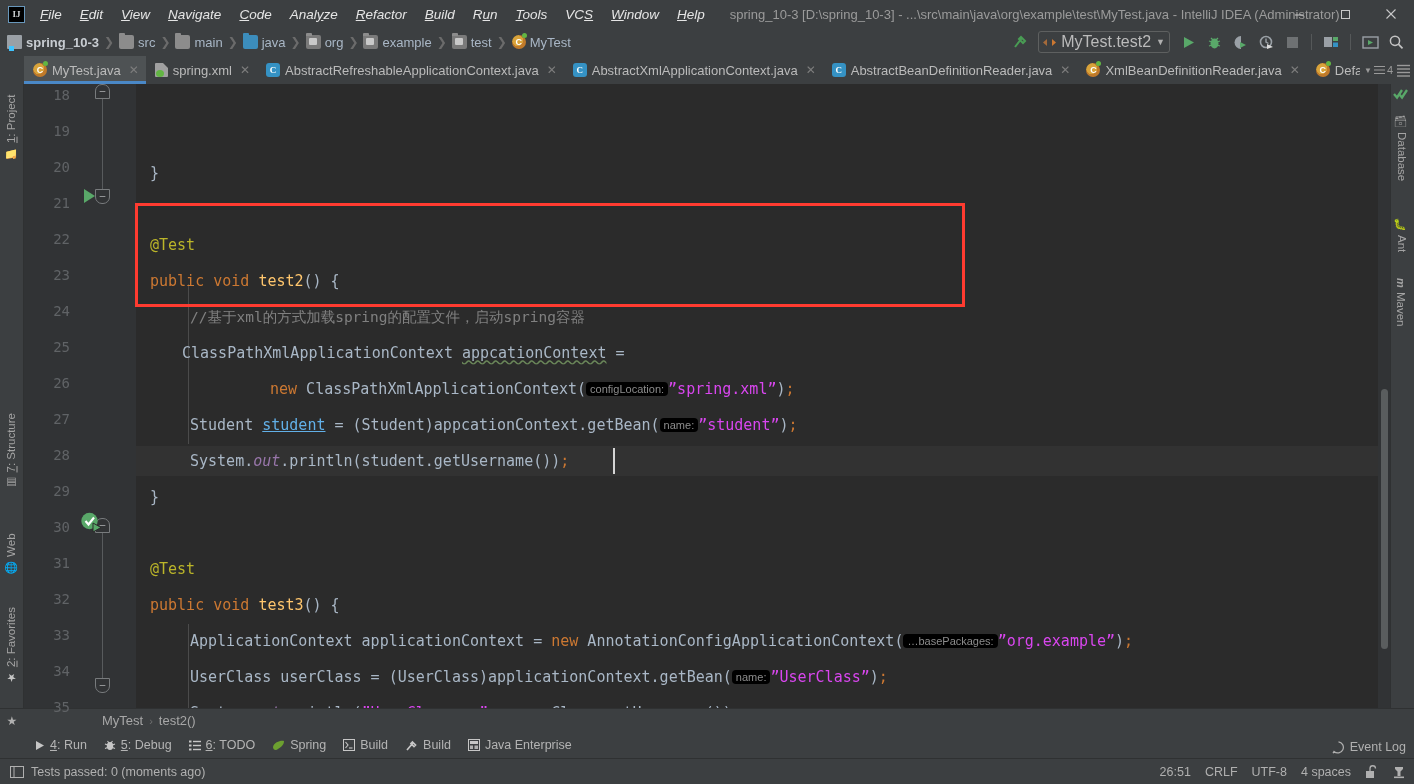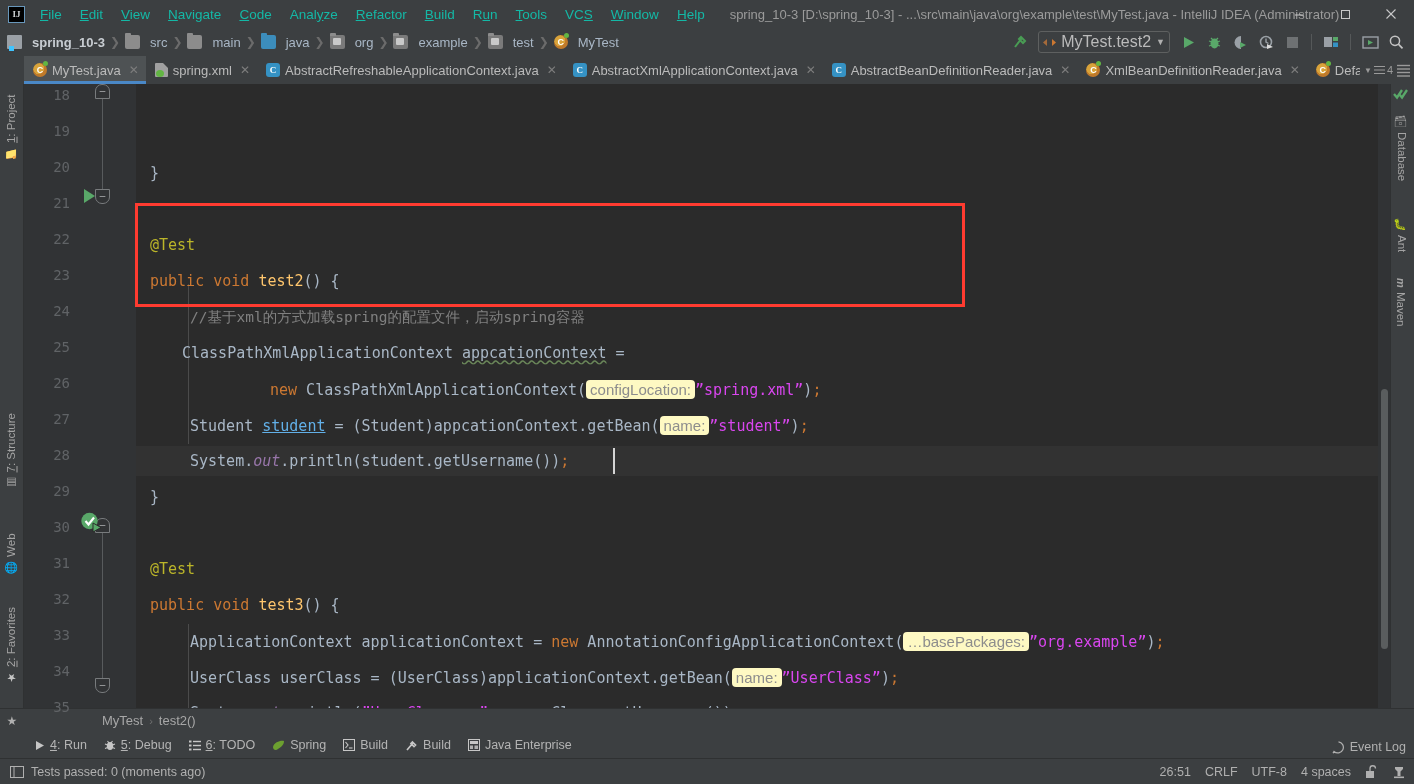--- a/index.html
+++ b/index.html
@@ -19,41 +19,42 @@
   }
   .ij-logo {
     width: 17px; height: 17px; margin-left: 8px; margin-right: 6px;
     border: 1px solid #6897bb; background: #000000;
     color: #cfd2d4; font-size: 9px; font-weight: bold;
     display: flex; align-items: center; justify-content: center;
     font-family: "Liberation Serif", serif;
   }
   .menu { display: flex; align-items: center; height: 28px; }
   .menu-item {
-    color: #14b8a6; font-size: 13.5px; padding: 3px 9px; cursor: default;
+    color: #e5e5e5; font-size: 13.5px; padding: 3px 9px; cursor: default;
     white-space: nowrap;
+    font-style: italic;
   }
   .menu-item u { text-decoration: underline; }
   .win-title {
     color: #9b9b9b; font-size: 13px; margin-left: 16px; white-space: nowrap;
   }
   .win-ctl { position: absolute; right: 0; top: 0; height: 28px; display: flex; }
   .win-btn {
     width: 46px; height: 28px; display: flex; align-items: center; justify-content: center;
     color: #c8c8c8; font-size: 14px;
   }
 
   
   .navbar {
     height: 28px; flex: 0 0 28px; background: #3c3f41; display: flex;
     align-items: center; position: relative;
   }
   .crumbs { display: flex; align-items: center; padding-left: 7px; }
   .crumb { display: flex; align-items: center; color: #a9b7c6; font-size: 13px; }
-  .crumb .cl { margin-left: 10px; }
+  .crumb .cl { margin-left: 4px; }
   .crumb.bold .cl { font-weight: bold; color: #c8cdd2; }
   .sep { color: #6b6b6b; margin: 0 5px; font-size: 12px; }
   .ico { width: 15px; height: 14px; position: relative; display: inline-block; }
   .ico.folder { background: #8c8c8c; border-radius: 1px 2px 2px 2px; }
   .ico.folder::before {
     content: ''; position: absolute; left: 0; top: -2px; width: 6px; height: 3px;
     background: #8c8c8c; border-radius: 1px 1px 0 0;
   }
   .ico.folder.blue { background: #3c8dbc; }
   .ico.folder.blue::before { background: #3c8dbc; }
@@ -187,22 +188,22 @@
     letter-spacing: 0px;
   }
   .cur-line-bg { position: absolute; left: 0; right: 0; background: #323232; }
   .indent-guide { position: absolute; width: 1px; background: #4b4b4b; }
   .redbox {
     position: absolute; border: 3px solid #ff3b30; pointer-events: none;
   }
   .caret-bar { position: absolute; width: 2px; background: #d4d4d4; }
 
   .hint {
-    background: #fef9c3; color: #8d8d8d; border-radius: 4px; padding: 1px 4px;
-    font-family: "Liberation Sans", sans-serif; font-size: 15px;
+    background: #000000; color: #8d8d8d; border-radius: 4px; padding: 1px 4px;
+    font-family: "Liberation Sans", sans-serif; font-size: 11px;
   }
   
   .kw { color: #cc7832; }
   .anno { color: #bbb529; }
   .str { color: #d946ef; }
   .cmt { color: #808080; }
   .id  { color: #a9b7c6; }
   .fld { color: #9876aa; font-style: italic; }
   .var-decl { color: #62b0e8; text-decoration: underline; }
   .typo { text-decoration: underline wavy #6a8759; text-decoration-skip-ink: none; }

